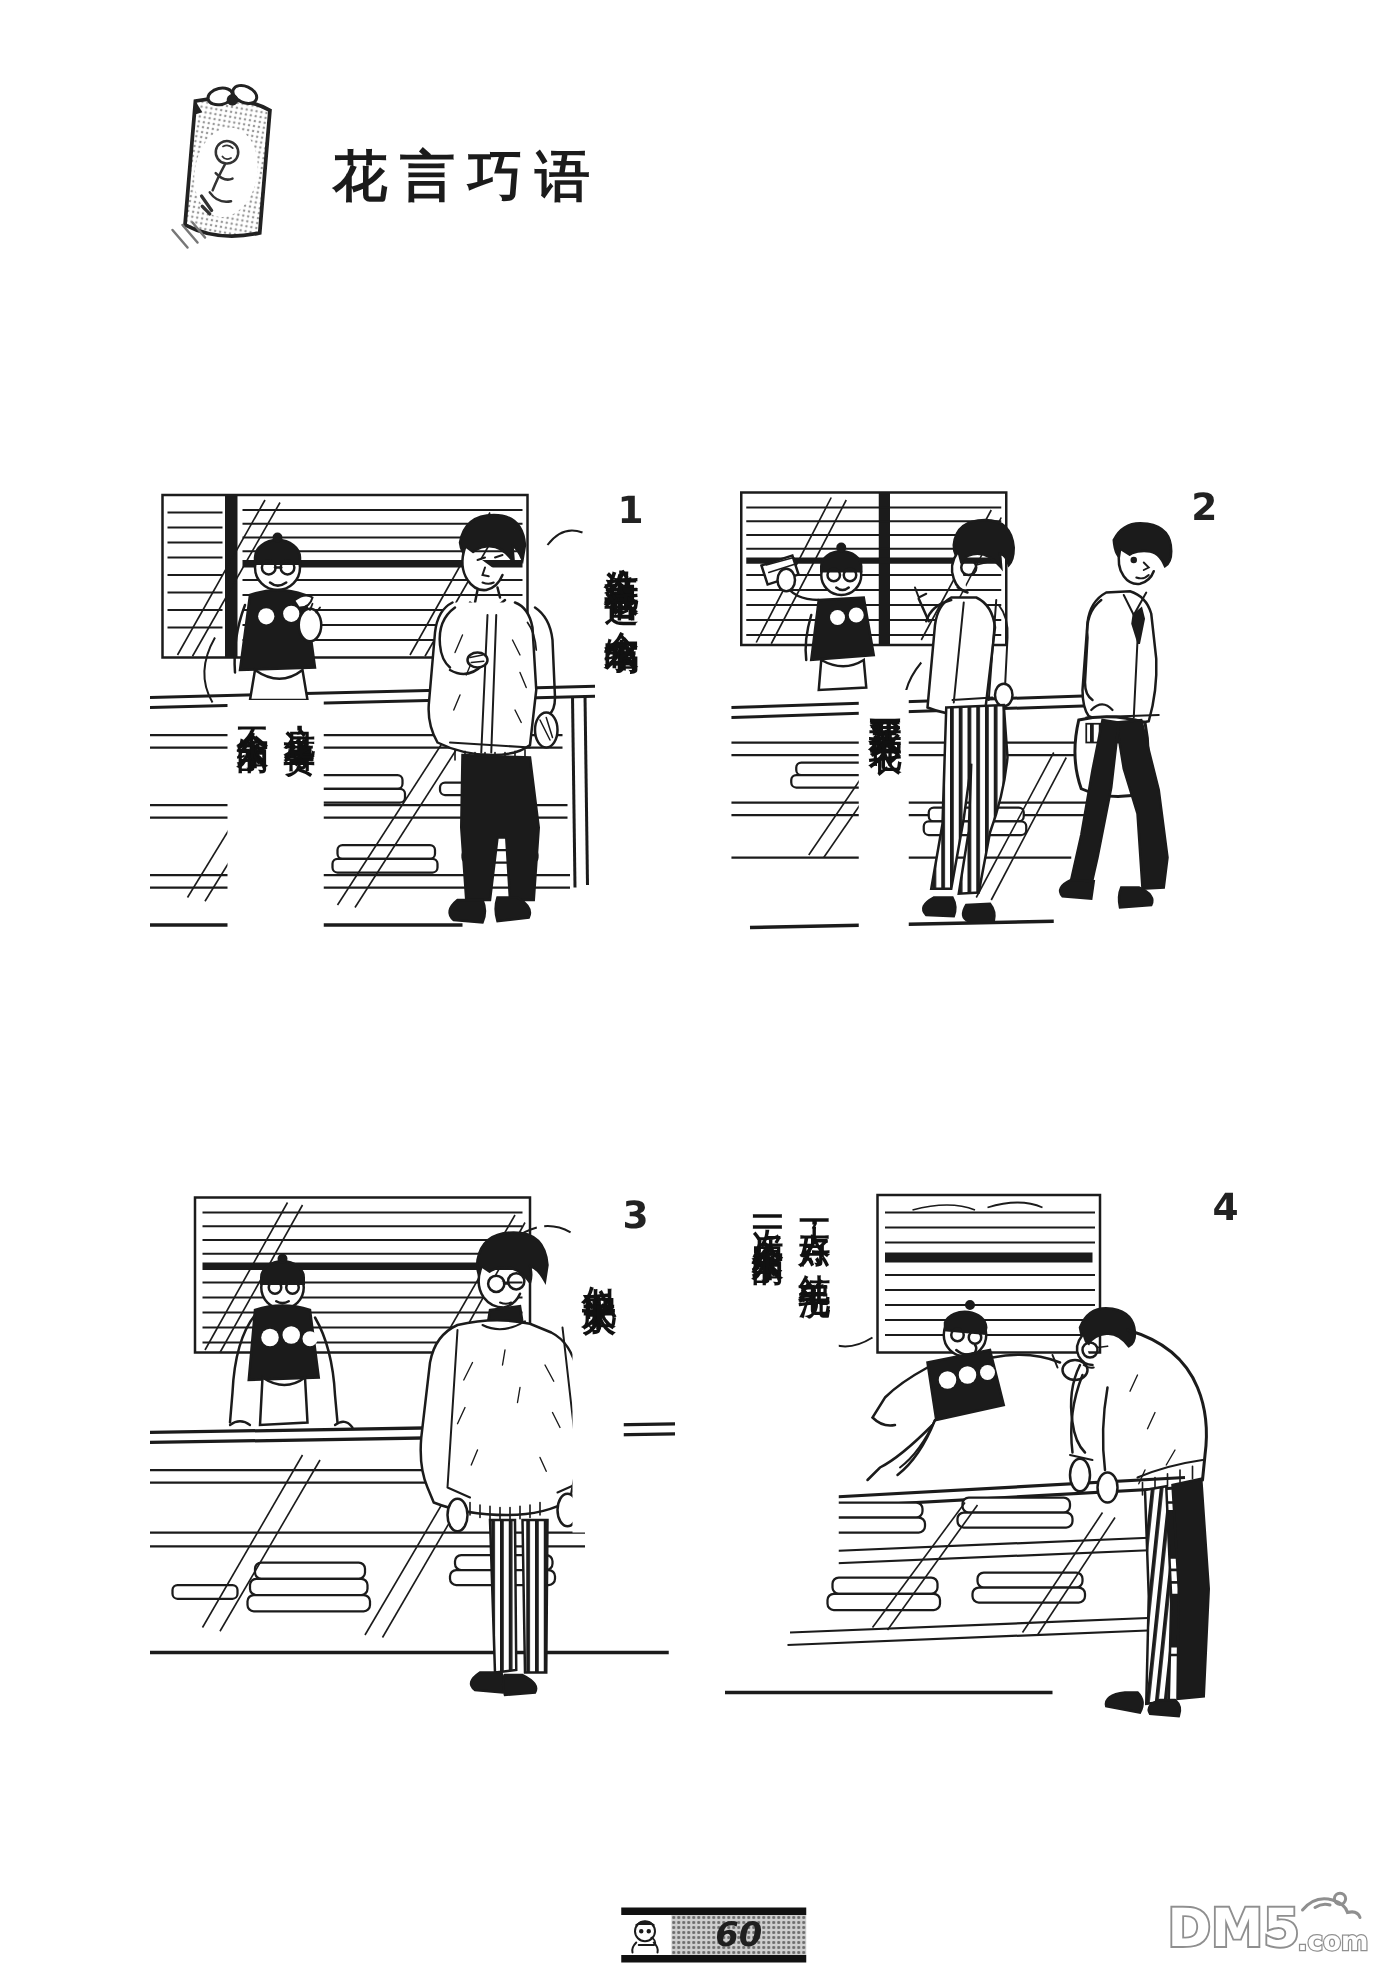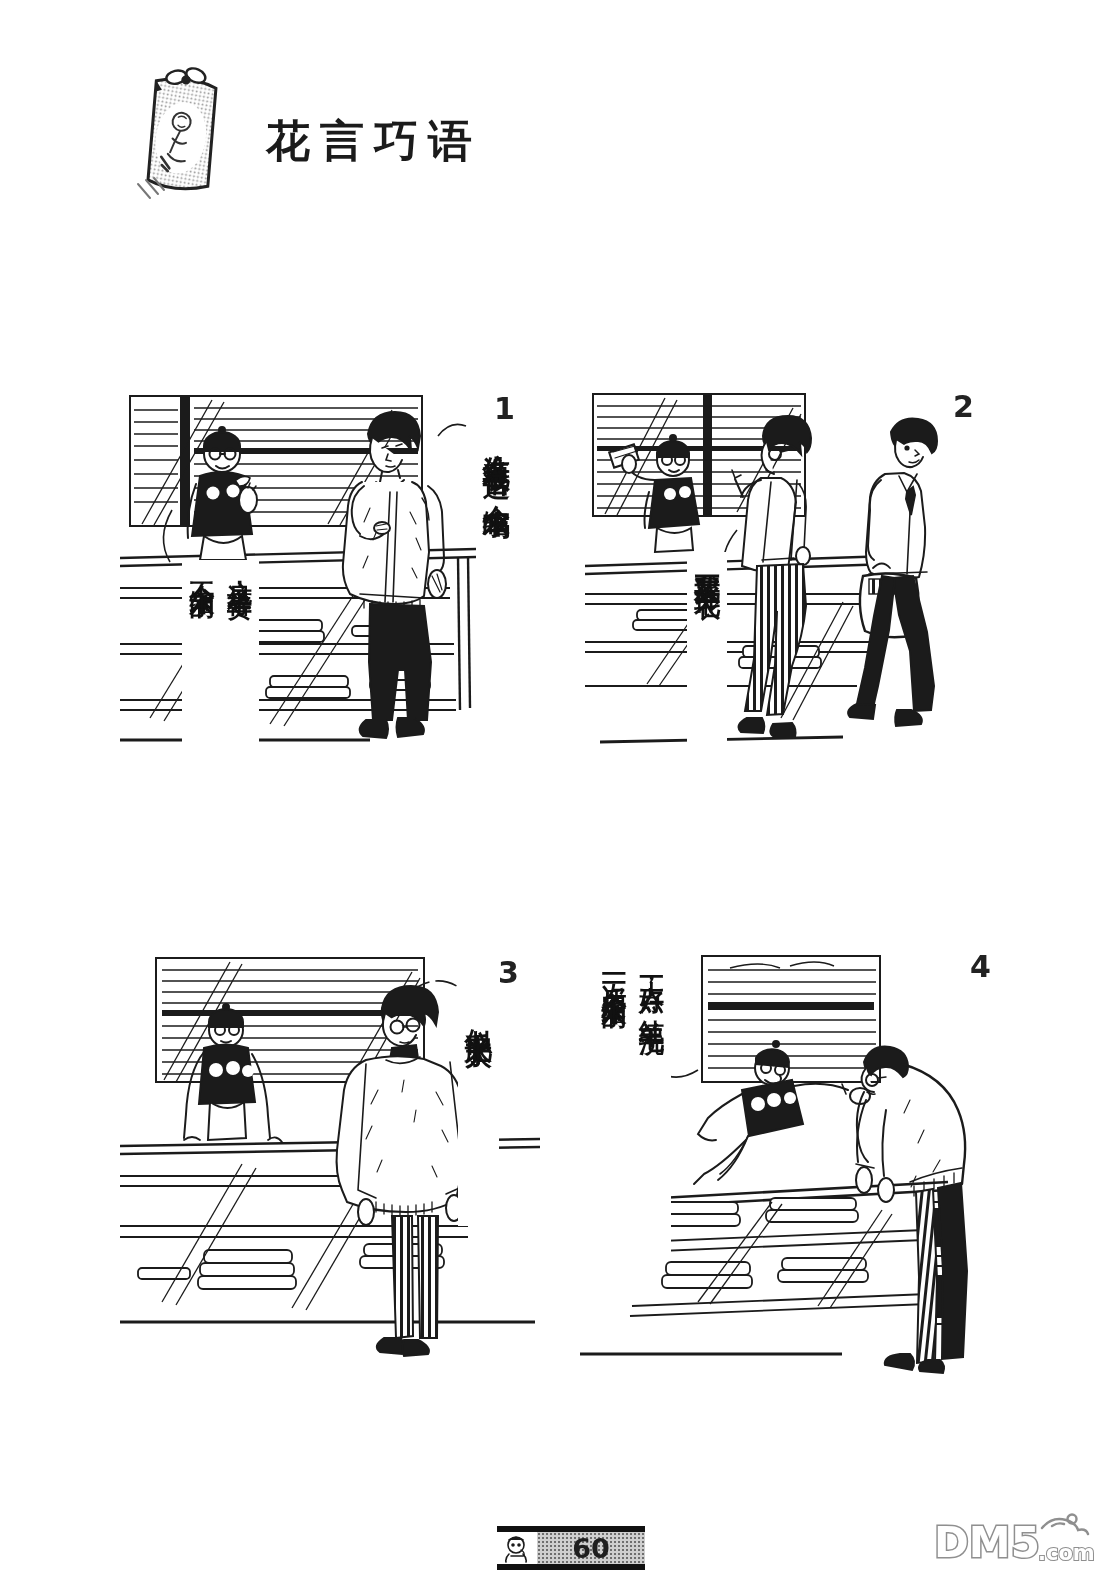--- a/index.html
+++ b/index.html
@@ -23,21 +23,21 @@
   .vtext span { display:block; }
 
   
   .badge { position:absolute; left:497px; top:1526px; width:148px; height:44px;
            border-top:6px solid #111; border-bottom:6px solid #111; display:flex; box-sizing:border-box; }
   .badge-mascot { width:40px; background:#fff; position:relative; }
   .badge-num { flex:1; background-color:#cfcfcf;
                background-image:radial-gradient(#6e6e6e 1px, rgba(0,0,0,0) 1.4px);
                background-size:4px 4px;
                display:flex; align-items:center; justify-content:center;
-               font-weight:bold; font-size:27px; color:#1f1f1f; }
+               font-style:italic; font-weight:bold; font-size:27px; color:#1f1f1f; }
 
   .dm5 { position:absolute; left:930px; top:1512px; }
 </style>
 </head>
 <body>
 
 <svg class="abs" style="left:120px;top:56px;" width="125" height="150" viewBox="0 0 125 150">
   <defs>
     <pattern id="htdots" width="4" height="4" patternUnits="userSpaceOnUse">
       <rect width="4" height="4" fill="#fff"></rect>

